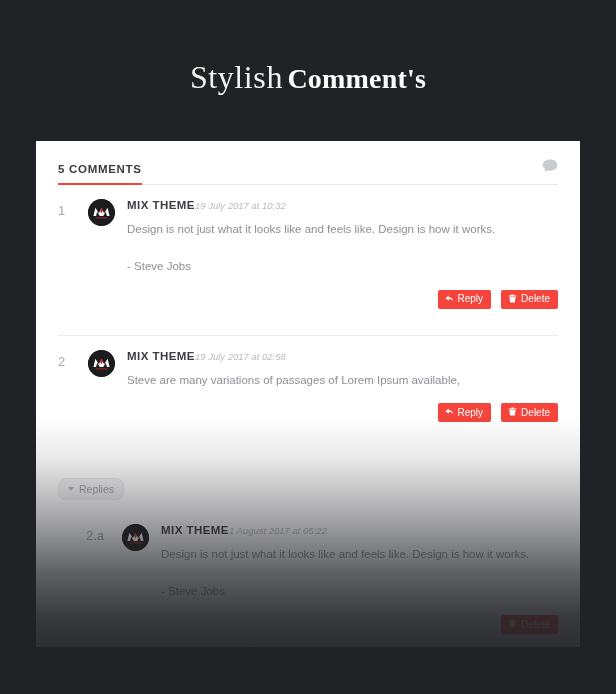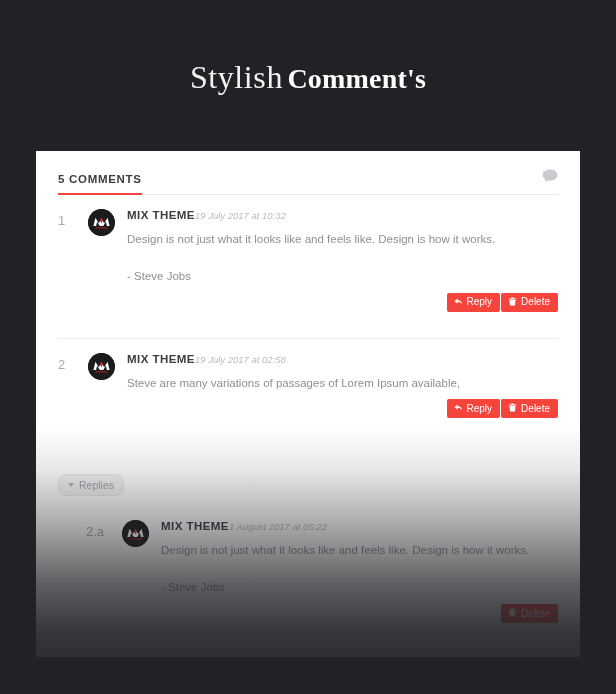--- a/index.html
+++ b/index.html
@@ -33,21 +33,21 @@
     font-weight: 700;
     font-size: 28px;
     letter-spacing: 0.2px;
     color: #ffffff;
   }
 
   
   #comments-card {
     position: absolute;
     left: 36px;
-    top: 151px;
+    top: 141px;
     width: 544px;
     height: 506px;
     background: #ffffff;
     overflow: hidden;
   }
 
   
   #card-fade {
     position: absolute;
     left: 0;
@@ -153,22 +153,22 @@
     font-size: 11.5px;
     color: #8e8f95;
     line-height: 1.55;
     margin-top: 19px;
   }
 
   
   .actions {
     display: flex;
     justify-content: flex-end;
-    gap: 1px;
-    margin-top: 7px;
+    gap: 10px;
+    margin-top: 14px;
     padding-bottom: 12px;
   }
   .btn {
     display: inline-flex;
     align-items: center;
     gap: 4px;
     background: #f4443b;
     color: #ffffff;
     border: none;
     border-radius: 2px;

